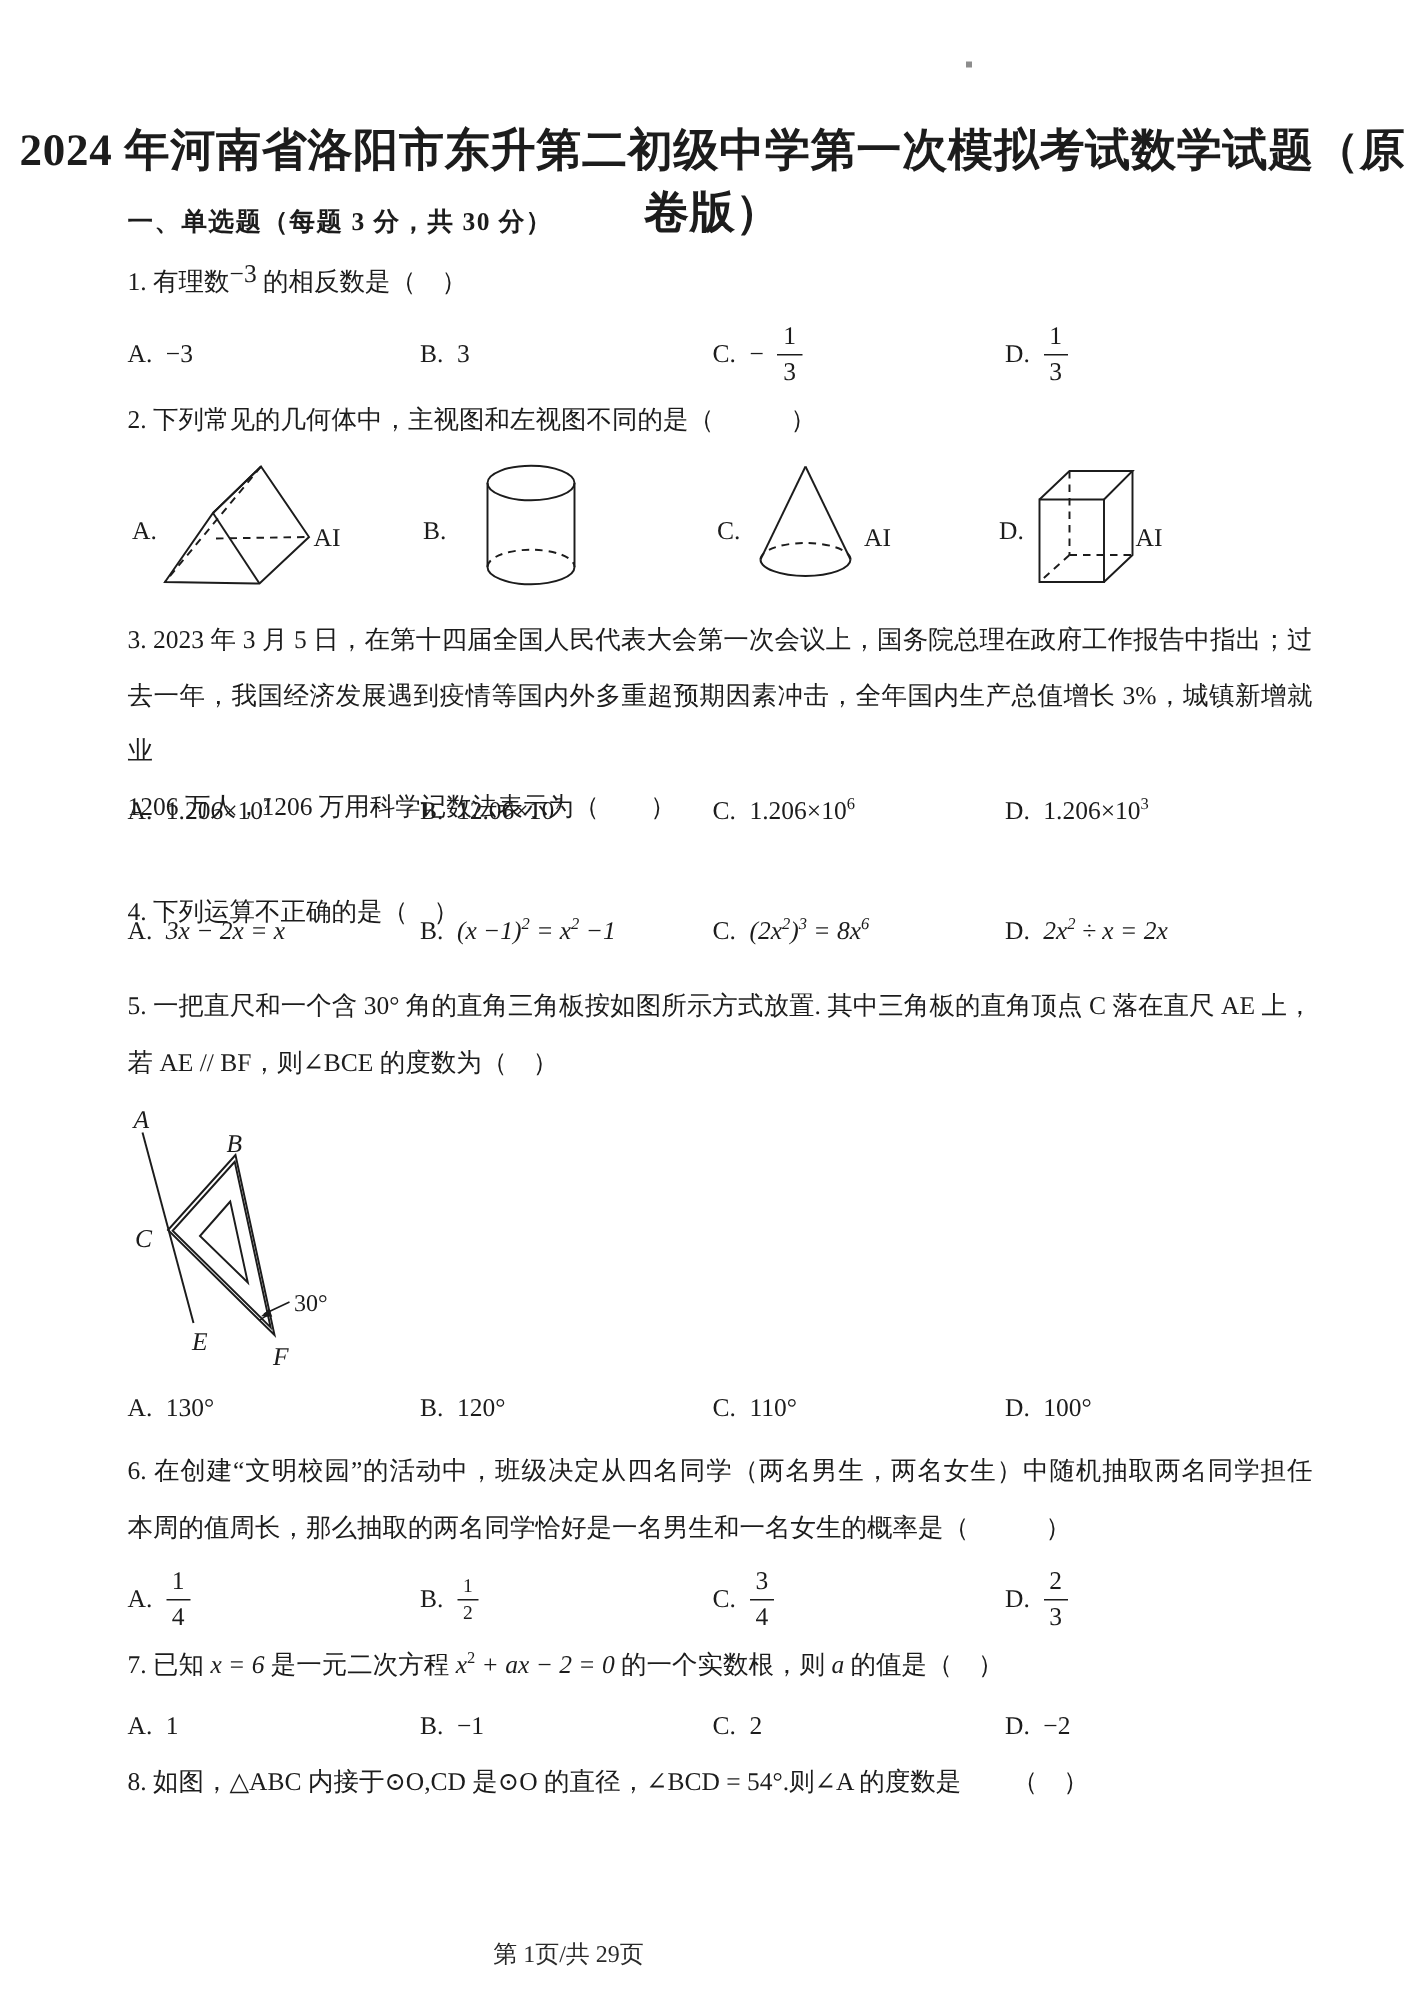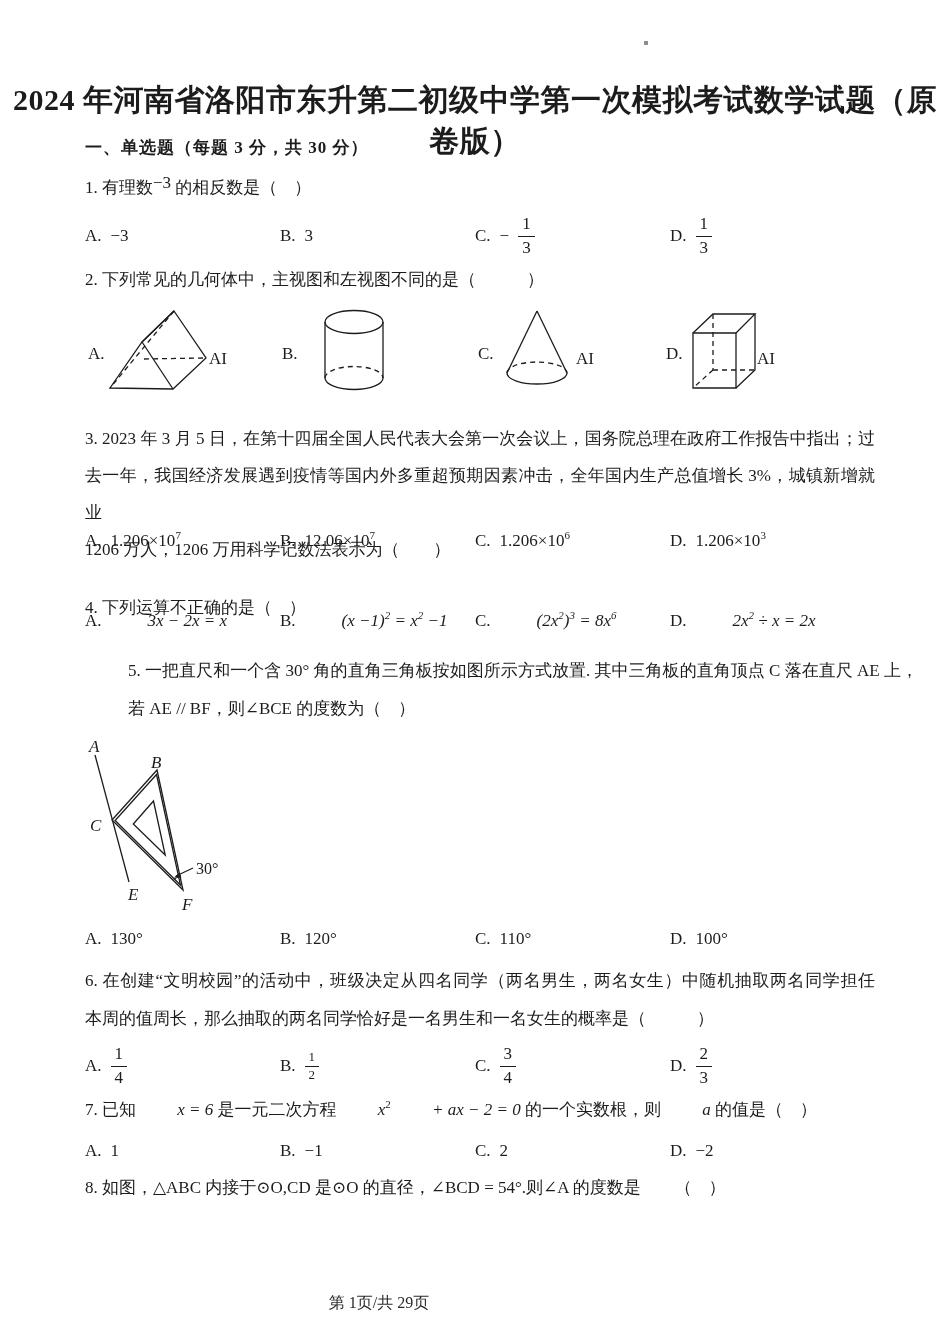--- a/index.html
+++ b/index.html
@@ -9,21 +9,21 @@
   }
   .abs{position:absolute;}
   .title{top:80px;left:0;width:950px;text-align:center;font-size:30px;font-weight:bold;letter-spacing:.5px;}
   .section-heading{top:136px;left:85px;font-size:17px;font-weight:bold;letter-spacing:1px;}
   .stem{left:85px;width:790px;line-height:28px;}
   .para{left:85px;width:790px;line-height:37px;}
   .jline{text-align:justify;text-align-last:justify;}
   .optrow{left:85px;width:790px;}
   .opt{position:absolute;top:0;bottom:0;display:flex;align-items:center;gap:9px;white-space:nowrap;}
   .o-a{left:0;}.o-b{left:195px;}.o-c{left:390px;}.o-d{left:585px;}
-  .math{font-style:italic;margin-left:37px;}
+  .math{font-style:italic;}
   sup{font-size:11px;line-height:0;}
   .frac{display:inline-flex;flex-direction:column;align-items:center;line-height:1.3;}
   .frac .fnum{padding:0 4px;border-bottom:1.4px solid #1c1c1c;}
   .frac .fden{padding:0 4px;}
   .frac-sm{font-size:13px;}
   .raised{position:relative;top:-5px;}
   .footer{top:1293px;left:0;width:758px;text-align:center;font-size:16px;color:#2a2a2a;}
   .speck{top:41px;left:644px;width:4px;height:4px;background:#8d8d8d;}
   svg{overflow:visible;}
   svg text{font-family:"Liberation Serif","DejaVu Serif",serif;font-size:17px;fill:#1c1c1c;}
@@ -106,21 +106,21 @@
       <path class="stroke" d="M693,333 L736,333 L736,388 L693,388 Z"></path>
       <path class="stroke" d="M693,333 L713,314 L755,314 L736,333"></path>
       <path class="stroke" d="M755,314 L755,370 L736,388"></path>
       <path class="stroke dash" d="M713,314 L713,370"></path>
       <path class="stroke dash" d="M713,370 L755,370"></path>
       <path class="stroke dash" d="M713,370 L693,388"></path>
       <text x="757" y="364">AI</text>
     </g>
   </svg>
 
-  <div class="abs para" style="top:420px;">
+  <div class="abs para" style="top:408px;">
     <div class="jline">3. 2023 年 3 月 5 日，在第十四届全国人民代表大会第一次会议上，国务院总理在政府工作报告中指出；过</div>
     <div class="jline">去一年，我国经济发展遇到疫情等国内外多重超预期因素冲击，全年国内生产总值增长 3%，城镇新增就业</div>
     <div>1206 万人，1206 万用科学记数法表示为（　　）</div>
   </div>
   <div class="abs optrow" style="top:524px;height:34px;">
     <div class="opt o-a">
         <span>A.</span>
         <span><span>1.206×10</span><sup>7</sup></span>
       </div>
     <div class="opt o-b">
@@ -150,21 +150,21 @@
     <div class="opt o-c">
         <span>C.</span>
         <span class="math"><span>(2x</span><sup>2</sup><span>)</span><sup>3</sup><span> = 8x</span><sup>6</sup></span>
       </div>
     <div class="opt o-d">
         <span>D.</span>
         <span class="math"><span>2x</span><sup>2</sup><span> ÷ x = 2x</span></span>
       </div>
   </div>
 
-  <div class="abs para" style="top:652px;line-height:38px;margin-left:43px;">
+  <div class="abs para" style="top:652px;line-height:38px;">
     <div class="jline">5. 一把直尺和一个含 30° 角的直角三角板按如图所示方式放置. 其中三角板的直角顶点 C 落在直尺 AE 上，</div>
     <div>若 AE // BF，则∠BCE 的度数为（　）</div>
   </div>
   <svg class="abs" style="top:735px;left:80px;" width="225" height="185" viewBox="80 735 225 185">
     <g>
       <path class="stroke" d="M95,755 L129,882"></path>
     </g>
     <g>
       <path class="stroke" d="M157,770 L112,820 L183,890 Z"></path>
       <path class="stroke" d="M156.5,774.5 L115.1,820.5 L180.4,884.9 Z"></path>

